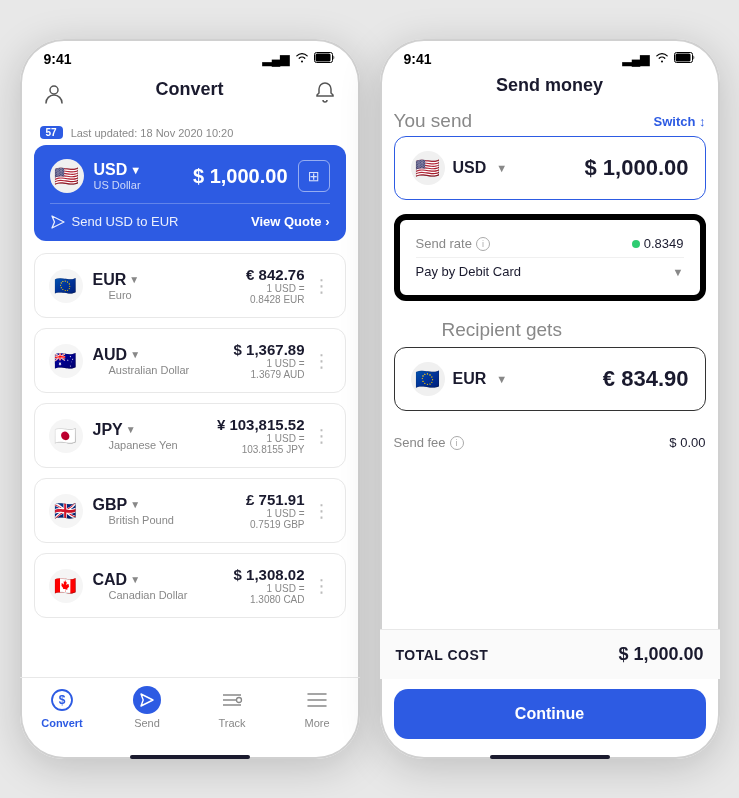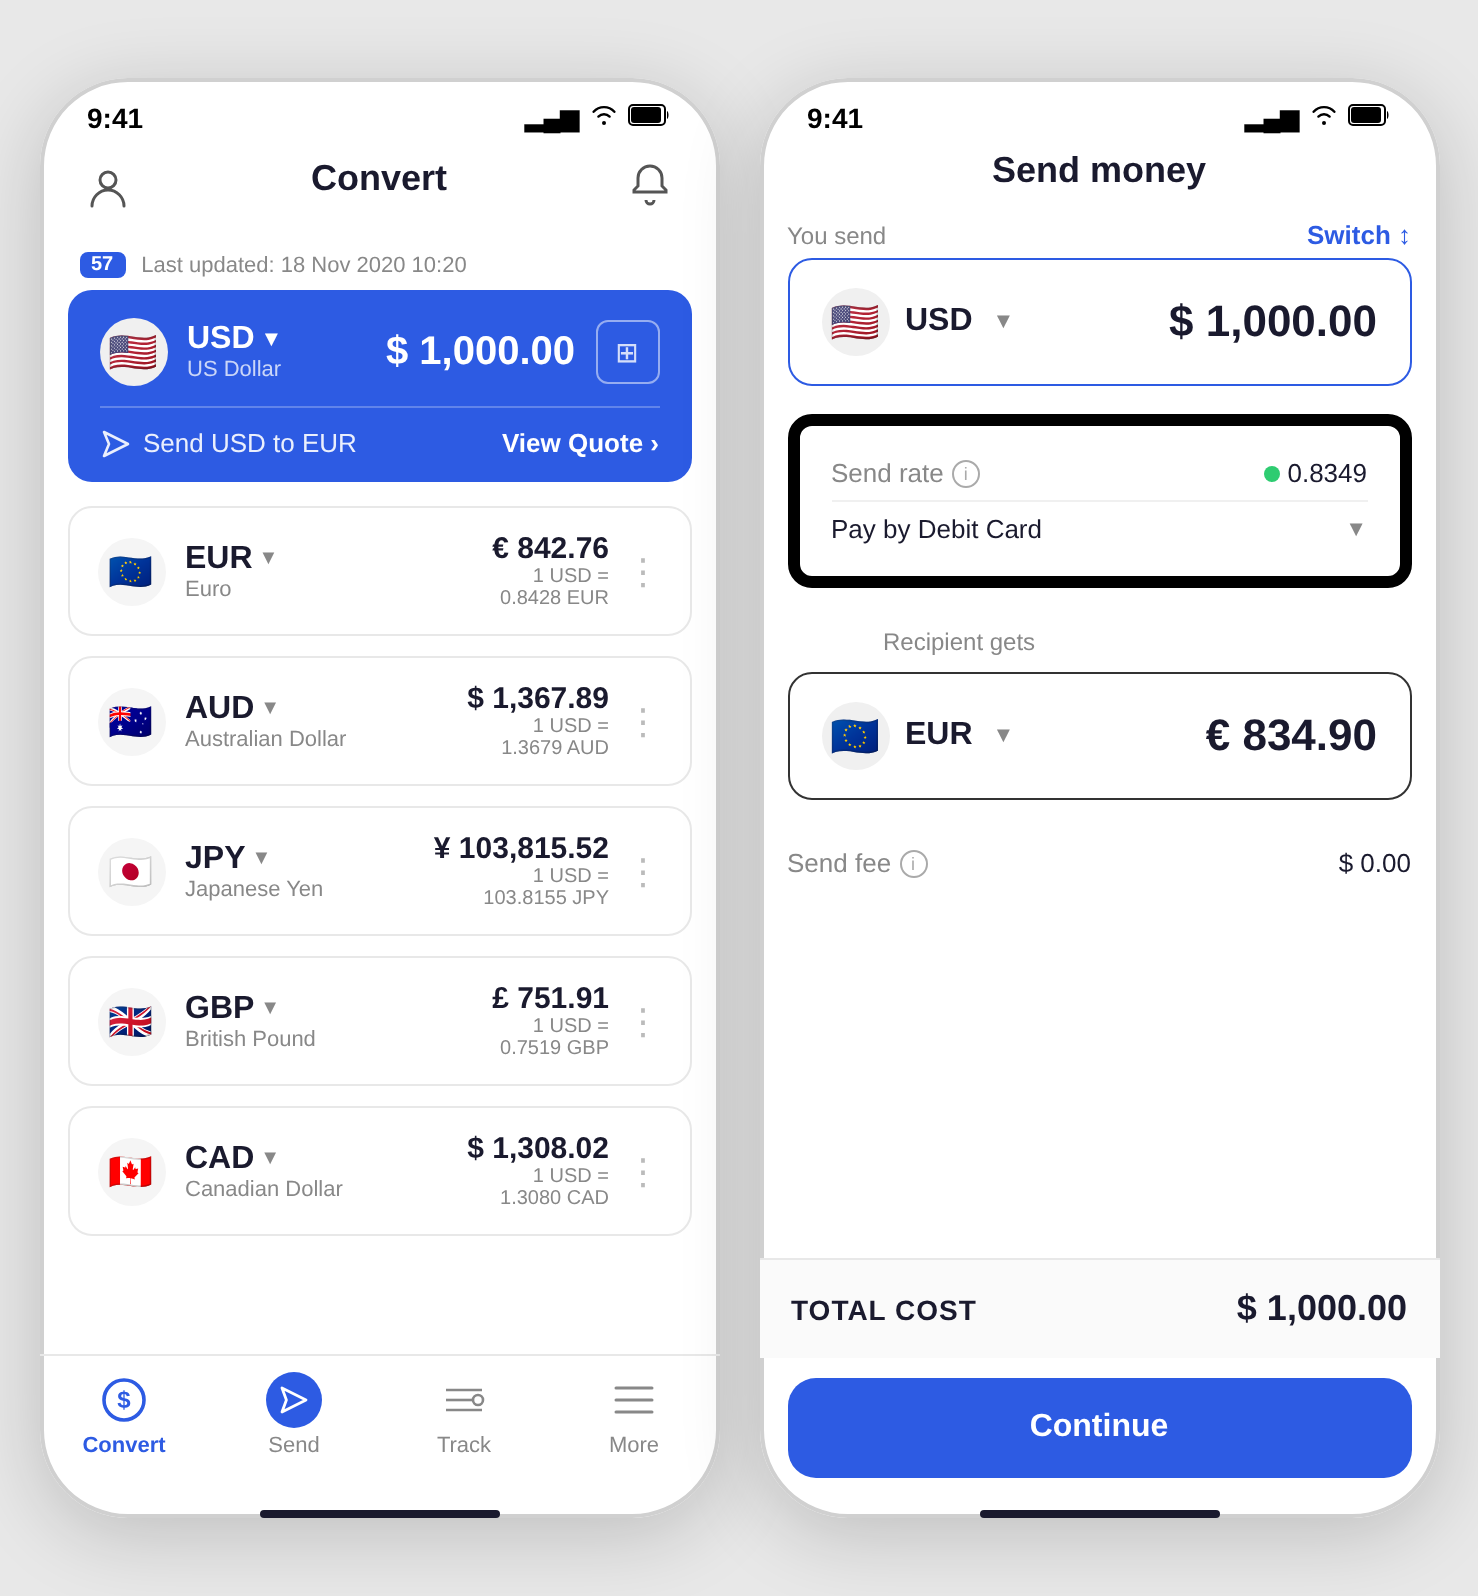--- a/index.html
+++ b/index.html
@@ -134,21 +134,21 @@
       color: #fff;
       display: flex;
       align-items: center;
       gap: 3px;
     }
     .currency-code.dark { color: #1a1a2e; }
     .currency-sub {
       font-size: 11px;
       color: rgba(255,255,255,0.75);
     }
-    .currency-sub.dark { color: #888; }
+    .currency-sub.dark { color: #888; margin-left: 16px; }
     .currency-amount {
       font-size: 20px;
       font-weight: 700;
       color: #fff;
     }
     .calc-icon {
       width: 32px;
       height: 32px;
       border: 1.5px solid rgba(255,255,255,0.5);
       border-radius: 6px;
@@ -260,21 +260,21 @@
 
     
     .send-header-title {
       font-size: 18px;
       font-weight: 600;
       color: #1a1a2e;
       text-align: center;
     }
 
     .section-label {
-      font-size: 12px;
+      font-size: 19px;
       color: #888;
       padding: 8px 0 4px;
       text-align: center;
     }
 
     .send-card {
       border: 1.5px solid #2d5be3;
       border-radius: 12px;
       padding: 14px 16px;
       margin-bottom: 14px;

